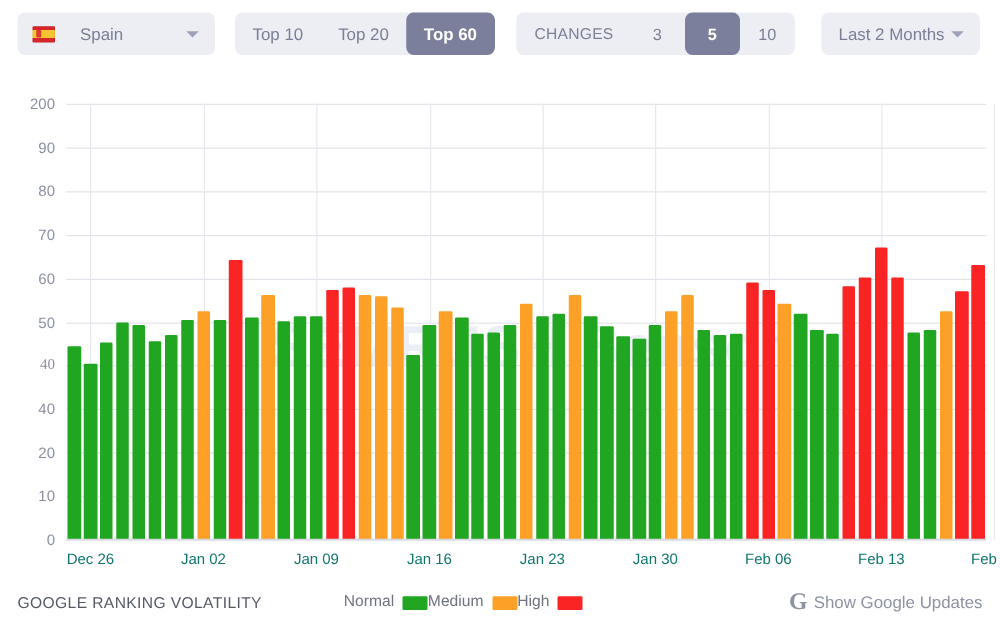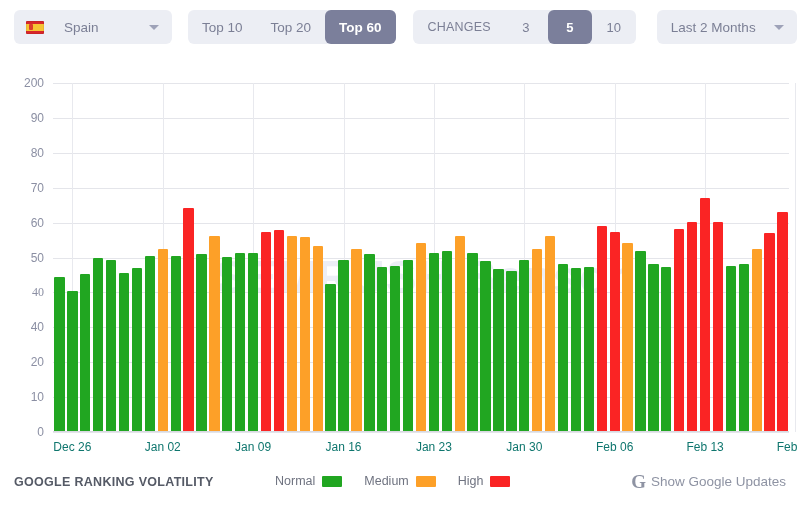--- a/index.html
+++ b/index.html
@@ -28,21 +28,21 @@
   .seg{height:34px;padding:0 14px;display:flex;align-items:center;font-size:13.5px;color:#7b7f95;
        border-radius:6px;cursor:pointer;}
   .seg.active{background:#7b7f9b;color:#ffffff;font-weight:bold;}
 
   .changes-group{margin-left:17px;}
   .changes-label{padding:0 13px 0 15px;font-size:12.5px;color:#7b7f95;letter-spacing:.2px;}
   .seg-sm{height:34px;min-width:26px;padding:0 9px;display:flex;align-items:center;justify-content:center;
           font-size:13px;color:#7b7f95;border-radius:6px;cursor:pointer;}
   .seg-sm.active{background:#7b7f9b;color:#fff;font-weight:bold;}
 
-  .range-select{margin-left:21px;width:140px;position:relative;}
+  .range-select{margin-left:21px;width:127px;position:relative;}
   .range-name{margin-left:14px;font-size:13.5px;color:#7b7f95;}
 
   
   .chart-wrap{position:absolute;left:0;top:54px;width:800px;height:404px;}
   .plot{position:absolute;left:53px;top:29px;right:11px;height:349px;}
   .gridline{position:absolute;left:0;right:0;height:1px;background:#e4e5ea;}
   .vgrid{position:absolute;top:0;bottom:0;width:1px;background:#e8e9ee;}
   .axis-base{position:absolute;left:0;right:0;bottom:0;height:1px;background:#d8d9e0;}
   .ytick{position:absolute;right:100%;margin-right:9px;transform:translateY(-50%);
          font-size:12px;color:#8b8fa3;white-space:nowrap;}
@@ -50,24 +50,24 @@
 
   .bars{position:absolute;left:0;top:0;right:0;bottom:0;}
   .bar{position:absolute;bottom:0;border-radius:1px;}
 
   .watermark{position:absolute;left:50%;top:167px;transform:translateX(-50%);
              font-size:46px;font-weight:bold;color:#eceef6;letter-spacing:1px;
              pointer-events:none;white-space:nowrap;}
 
   
   .footer{position:absolute;left:0;top:458px;width:800px;height:52px;}
-  .foot-title{position:absolute;left:14px;top:17px;font-size:12.5px;font-weight:bold;
+  .foot-title{position:absolute;left:14px;top:17px;font-size:12.5px;font-weight:normal;
               color:#555a66;letter-spacing:.3px;}
   .legend{position:absolute;left:275px;top:16px;display:flex;align-items:center;}
-  .legend-item{display:flex;align-items:center;margin-right:22px;}
+  .legend-item{display:flex;align-items:flex-end;}
   .legend-label{font-size:12.5px;color:#6f7380;margin-right:7px;}
   .swatch{width:20px;height:11px;border-radius:1px;}
   .gupd{position:absolute;right:14px;top:14px;display:flex;align-items:center;cursor:pointer;}
   .gicon{font-size:19px;color:#8e93a3;margin-right:5px;line-height:1;font-family:"Liberation Serif",serif;font-weight:bold;}
   .gupd-label{font-size:13.5px;color:#8e93a3;}
 </style>
 </head>
 <body>
 
 <div id="root">

